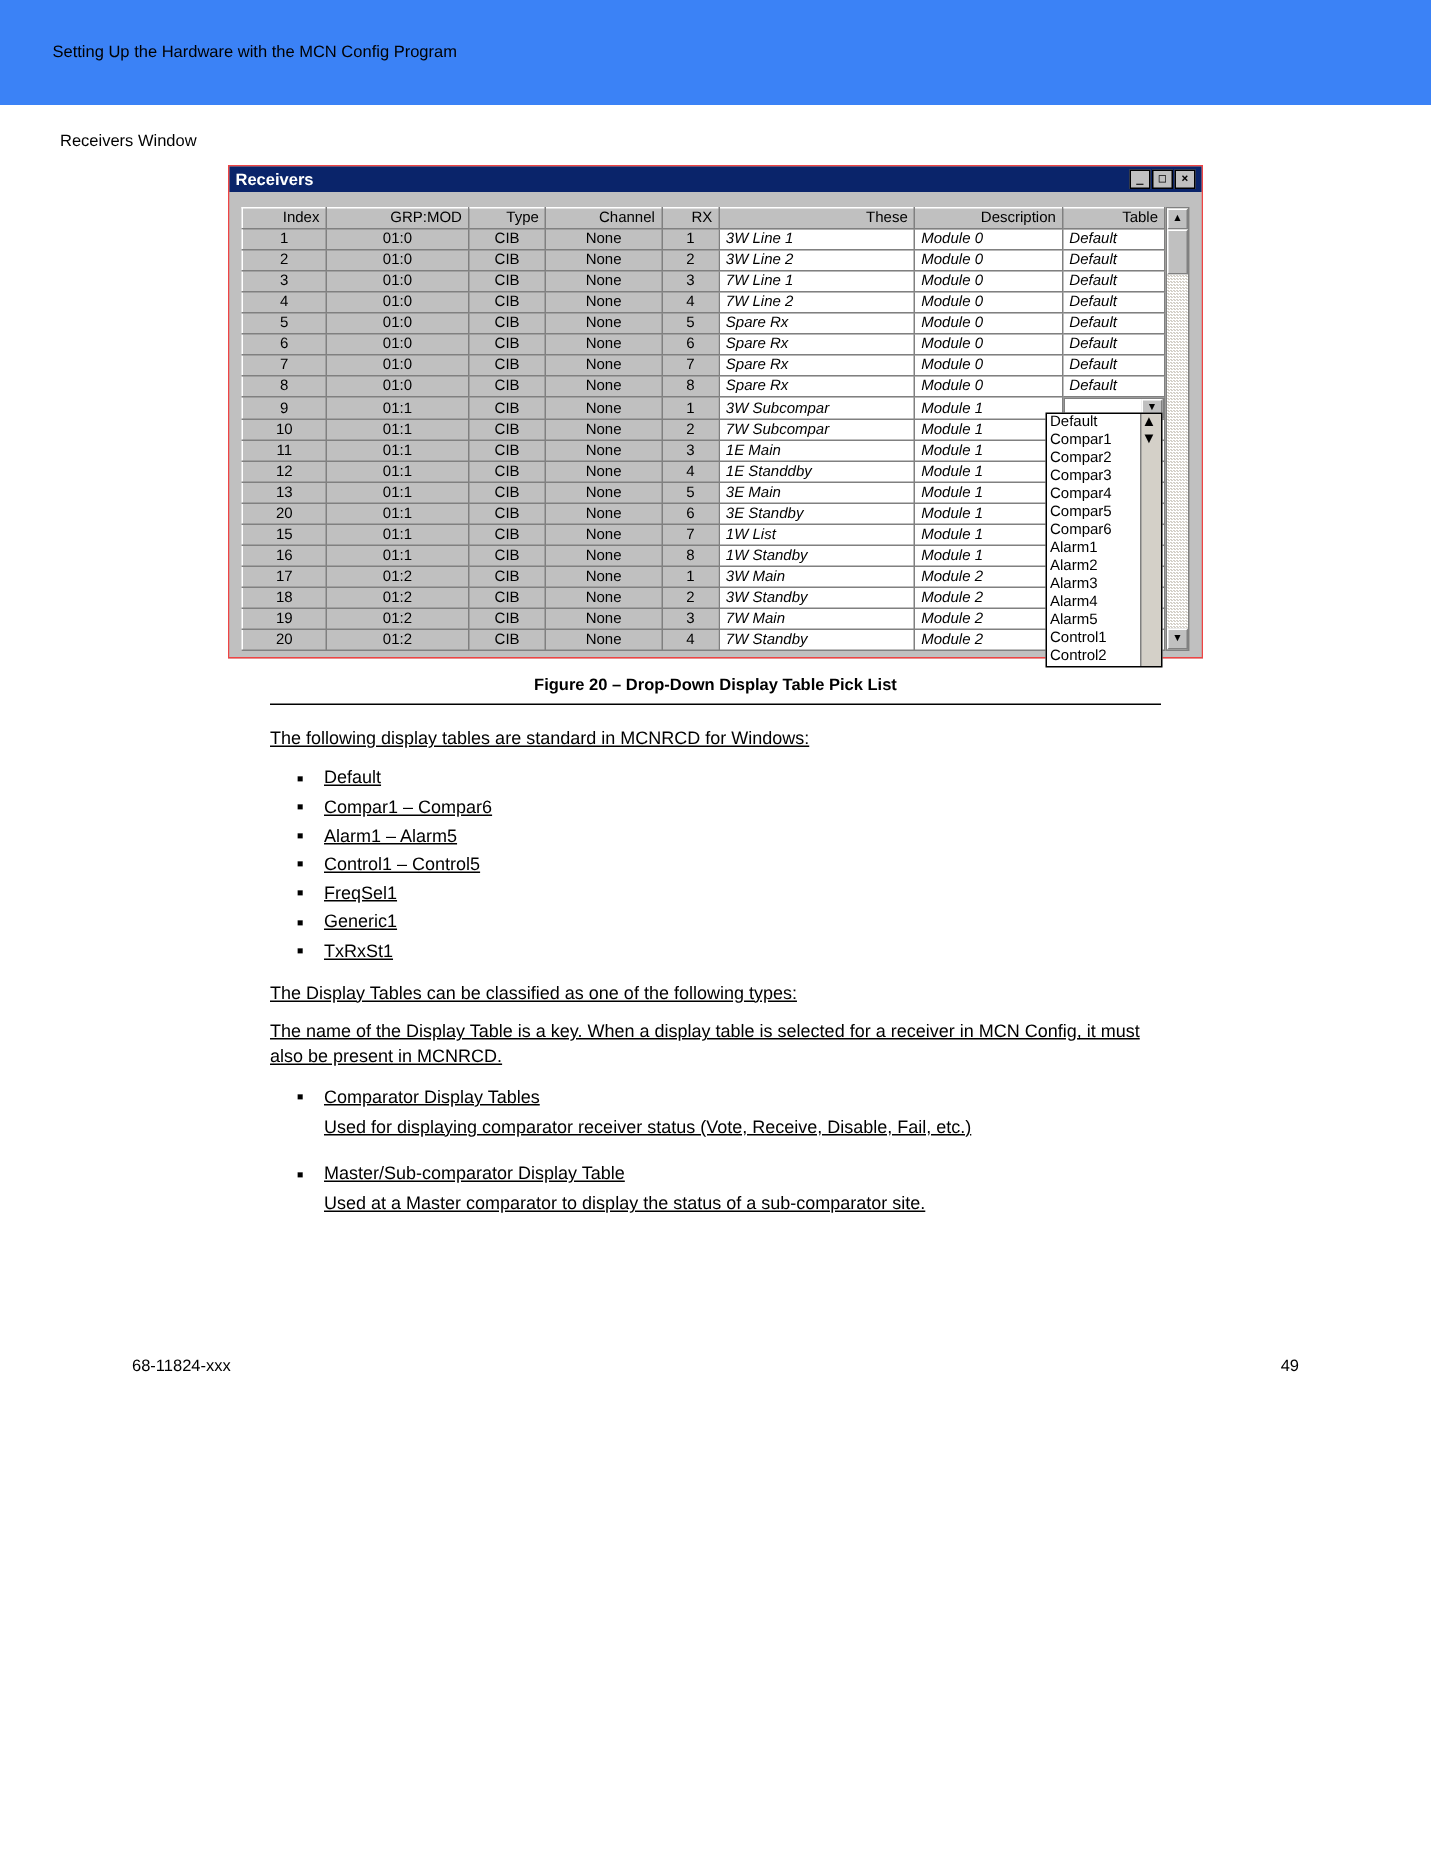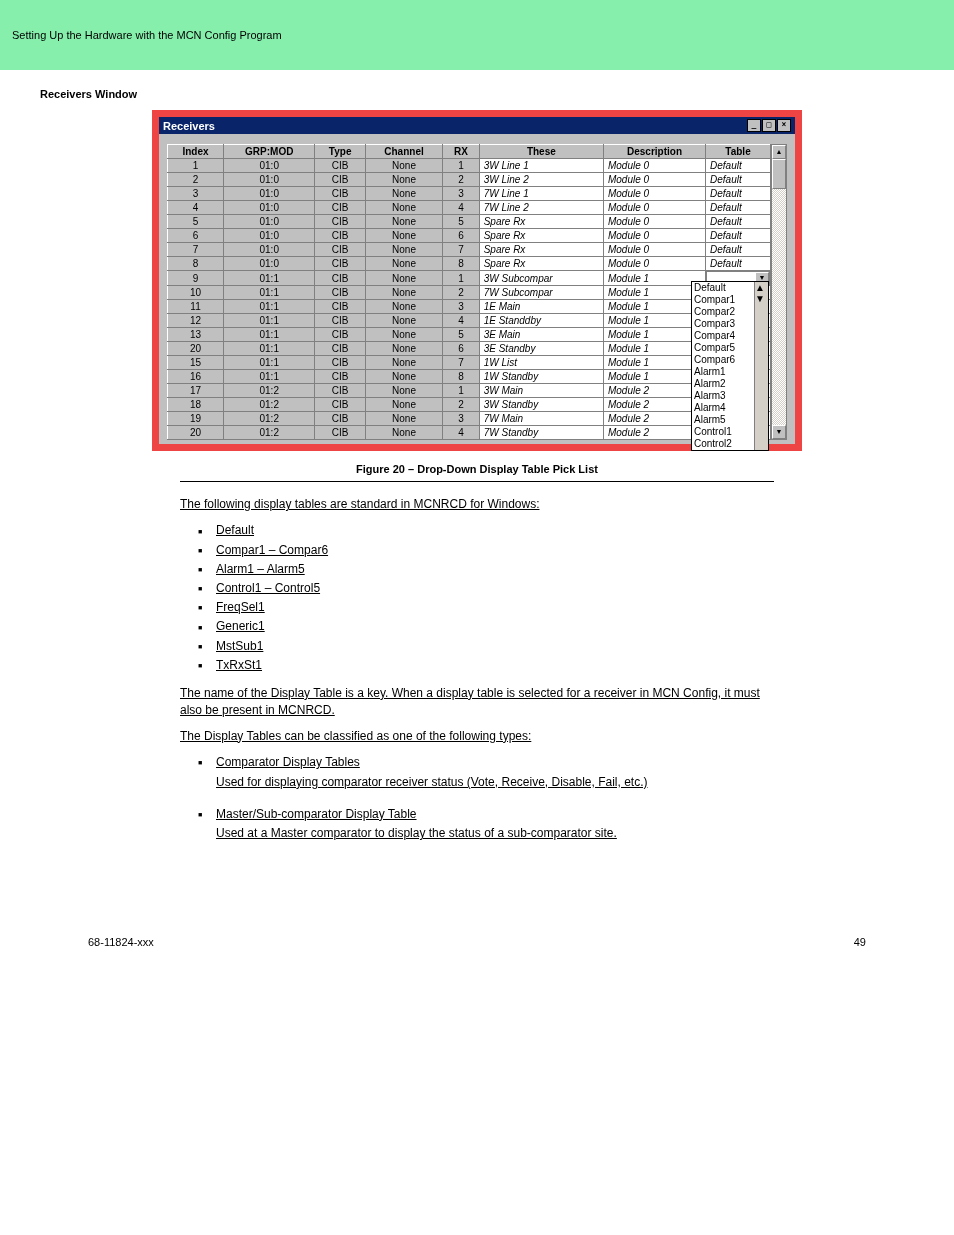--- a/index.html
+++ b/index.html
@@ -5,36 +5,36 @@
   * { box-sizing: border-box; }
   body {
     margin: 0;
     padding: 0;
     font-family: Arial, Helvetica, sans-serif;
     background: #fff;
     color: #000;
     width: 954px;
   }
   .header-bar {
-    background: #86efac;
-    padding: 10px 12px;
+    background: #3b82f6;
+    padding: 10px 35px;
     font-size: 11px;
     height: 70px;
     display: flex;
     align-items: center;
   }
   .page-body { padding: 0 40px 40px 40px; }
   .page-title-row { font-size: 11px; padding: 18px 0 6px 0; }
-  .page-title-row b { font-weight: bold; }
+  .page-title-row b { font-weight: normal; }
 
   
   .win {
     width: 650px;
     margin: 4px auto 12px auto;
-    border: 7px solid #ef4444;
+    border: 1px solid #ef4444;
     background: #c0c0c0;
     font-size: 10px;
   }
   .titlebar {
     background: linear-gradient(to right, #0a246a, #0a246a);
     color: #fff;
     font-weight: bold;
     font-size: 11px;
     padding: 2px 4px;
     display: flex;
@@ -58,23 +58,23 @@
   }
   table.grid {
     border-collapse: collapse;
     width: 100%;
     font-size: 10px;
   }
   table.grid th {
     background: #c0c0c0;
     border: 1px solid #808080;
     border-top-color: #fff; border-left-color: #fff;
-    font-weight: bold;
+    font-weight: normal;
     padding: 1px 4px;
-    text-align: center;
+    text-align: right;
     white-space: nowrap;
   }
   table.grid td {
     border: 1px solid #808080;
     padding: 1px 4px;
     white-space: nowrap;
     font-size: 10px;
   }
   table.grid td.raised {
     background: #c0c0c0;
@@ -425,25 +425,24 @@
 
   <div class="body-text">
     <p>The following display tables are standard in MCNRCD for Windows:</p>
     <ul class="bul tight" id="list1">
         <li>Default</li>
         <li>Compar1 – Compar6</li>
         <li>Alarm1 – Alarm5</li>
         <li>Control1 – Control5</li>
         <li>FreqSel1</li>
         <li>Generic1</li>
-        <li>MstSub1</li>
         <li>TxRxSt1</li>
       </ul>
+    <p>The Display Tables can be classified as one of the following types:</p>
     <p>The name of the Display Table is a key. When a display table is selected for a receiver in MCN Config, it must also be present in MCNRCD.</p>
-    <p>The Display Tables can be classified as one of the following types:</p>
     <ul class="bul" id="list2">
         <li style="margin-bottom: 12px;">Comparator Display Tables<br>Used for displaying comparator receiver status (Vote, Receive, Disable, Fail, etc.)</li>
         <li style="margin-bottom: 12px;">Master/Sub-comparator Display Table<br>Used at a Master comparator to display the status of a sub-comparator site.</li>
       </ul>
   </div>
 </div>
 
 <div class="footer">
   <span>68-11824-xxx</span>
   <span>49</span>

